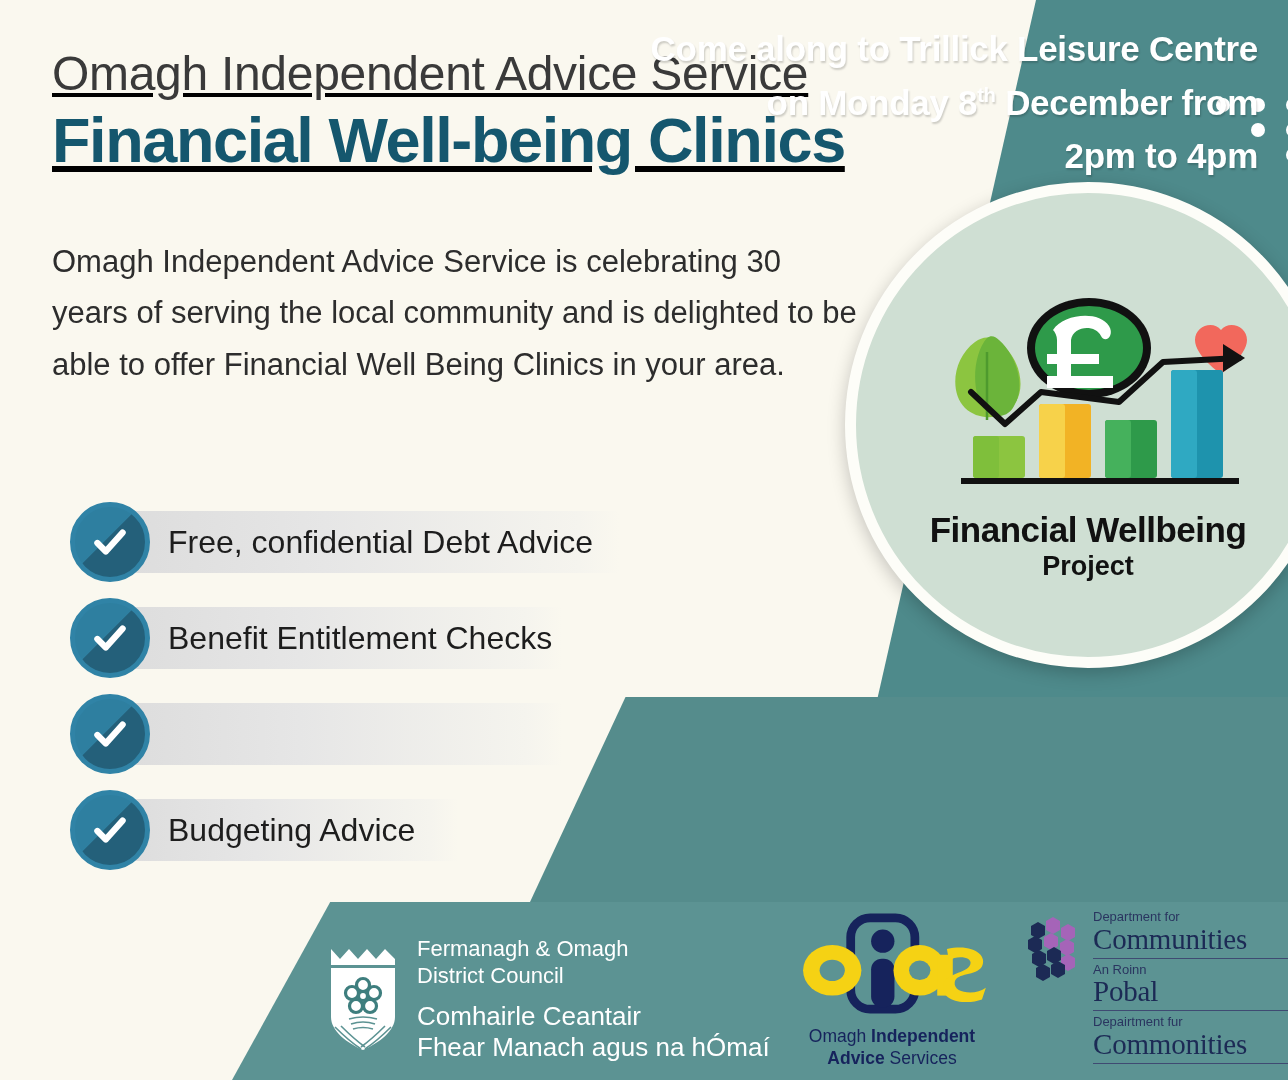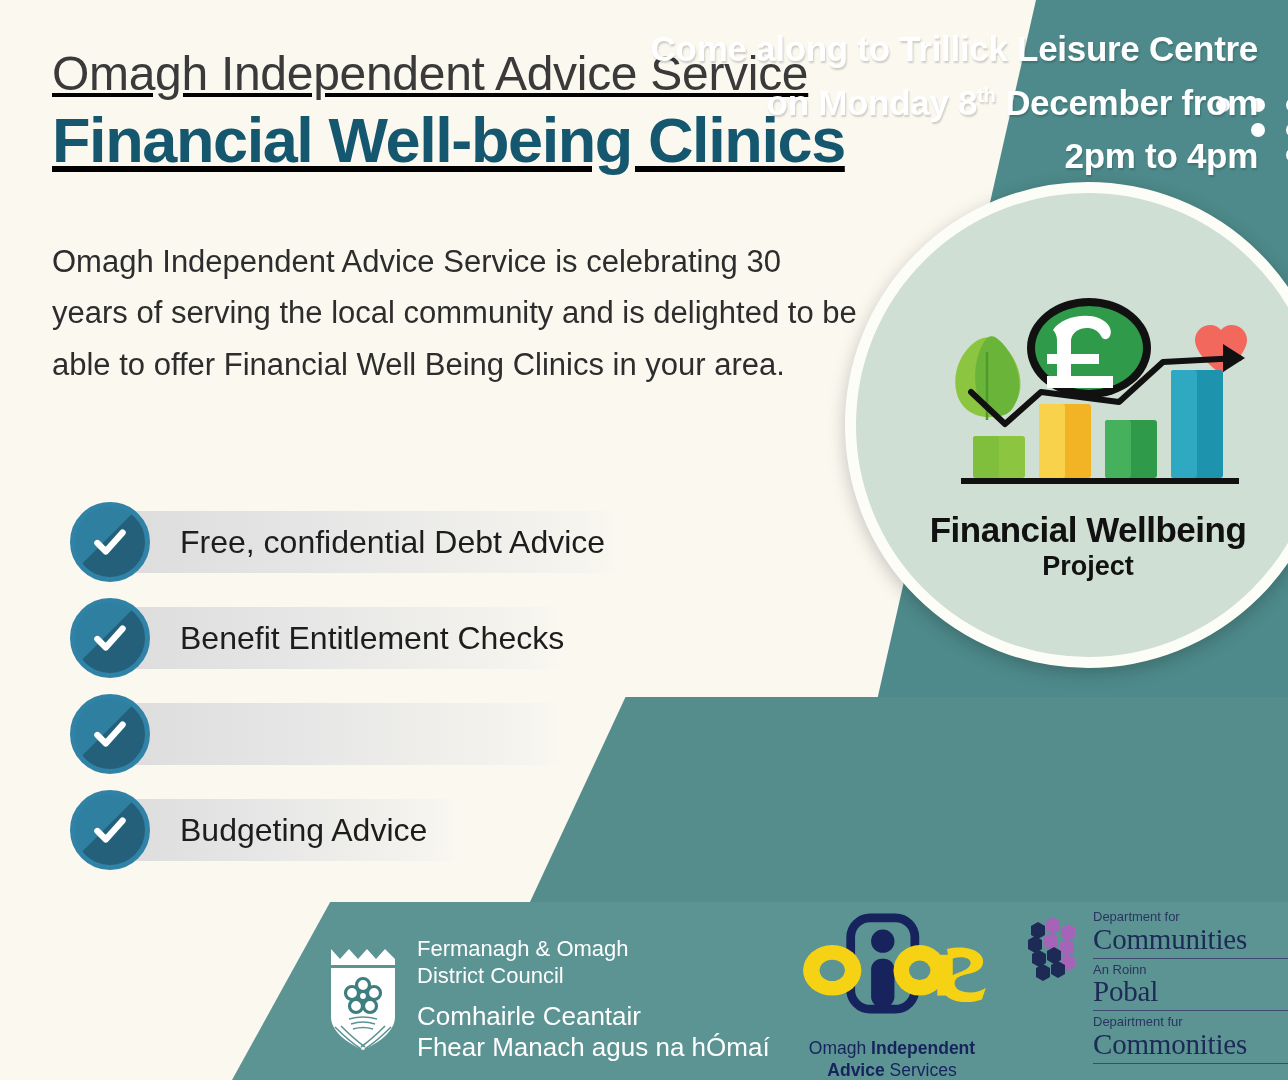--- a/index.html
+++ b/index.html
@@ -96,21 +96,21 @@
     position:relative; z-index:2;
     width:80px; height:80px; border-radius:50%;
     background:linear-gradient(135deg,#2E7FA0 0%, #2E7FA0 45%, #24607A 46%, #24607A 100%);
     border:5px solid #3083A6;
     display:flex; align-items:center; justify-content:center;
     flex:0 0 auto;
   }
   .badge svg { width:42px; height:42px; }
   .check-label {
     position:relative; z-index:2;
-    margin-left:30px; font-size:32px; color:#1D1D1D; white-space:nowrap;
+    margin-left:18px; font-size:32px; color:#1D1D1D; white-space:nowrap;
   }
 
   
   .event-panel {
     position:absolute; left:530px; top:697px;
     width:758px; height:205px;
     background:#558C8C;
     clip-path: polygon(12.6% 0%, 100% 0%, 100% 100%, 0% 100%);
     z-index:7;
     border-top-left-radius:34px;
@@ -143,21 +143,21 @@
   
   .council { position:absolute; left:95px; top:34px; display:flex; align-items:center; gap:18px; }
   .crest { width:72px; height:106px; flex:0 0 auto; }
   .council-text { color:#FFFFFF; }
   .council-en { font-size:22px; line-height:1.22; font-weight:normal; }
   .council-ga { font-size:26px; line-height:1.22; margin-top:11px; }
 
   
   .oias { position:absolute; left:545px; top:10px; width:230px; text-align:center; }
   .oias svg { width:195px; height:105px; }
-  .oias-caption { margin-top:16px; font-size:17.5px; color:#16235C; line-height:1.26; }
+  .oias-caption { margin-top:4px; font-size:17.5px; color:#16235C; line-height:1.26; }
   .oias-caption b { font-weight:bold; }
 
   
   .dfc { position:absolute; left:790px; top:8px; display:flex; gap:13px; align-items:flex-start; }
   .dfc-mark { width:58px; height:70px; margin-top:6px; flex:0 0 auto; }
   .dfc-lines { color:#1C2A55; }
   .dfc-small { font-size:13px; line-height:1.15; color:#2A3560; font-family:"Liberation Sans",sans-serif; }
   .dfc-big {
     font-size:29px; line-height:1.02; color:#1C2A55;
     font-family:"Liberation Serif", serif; letter-spacing:-0.2px;

